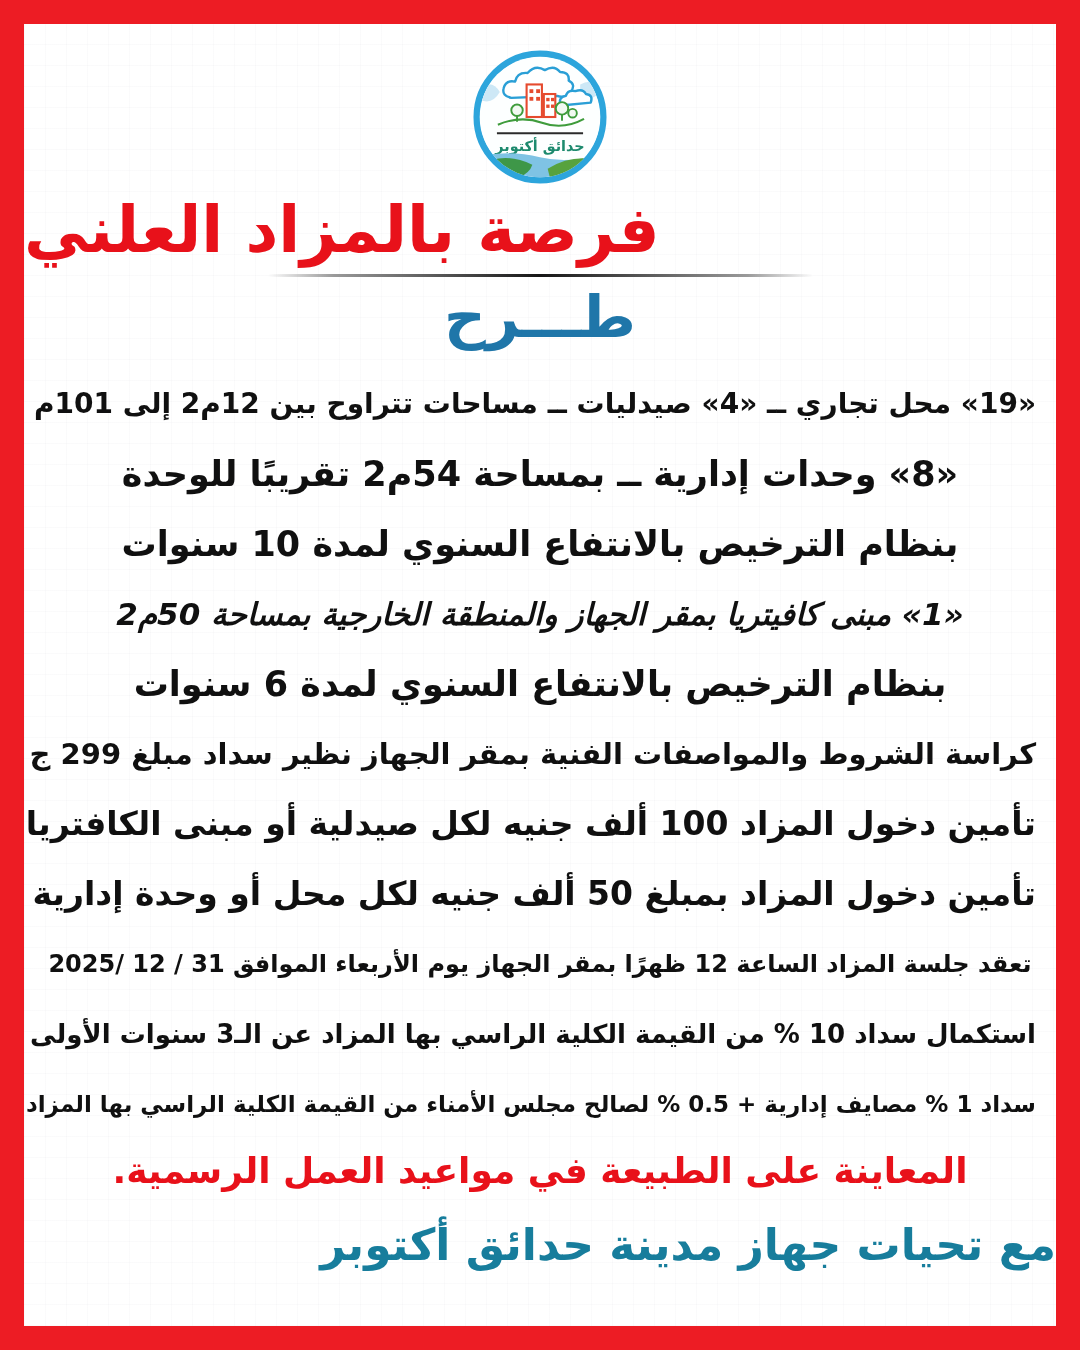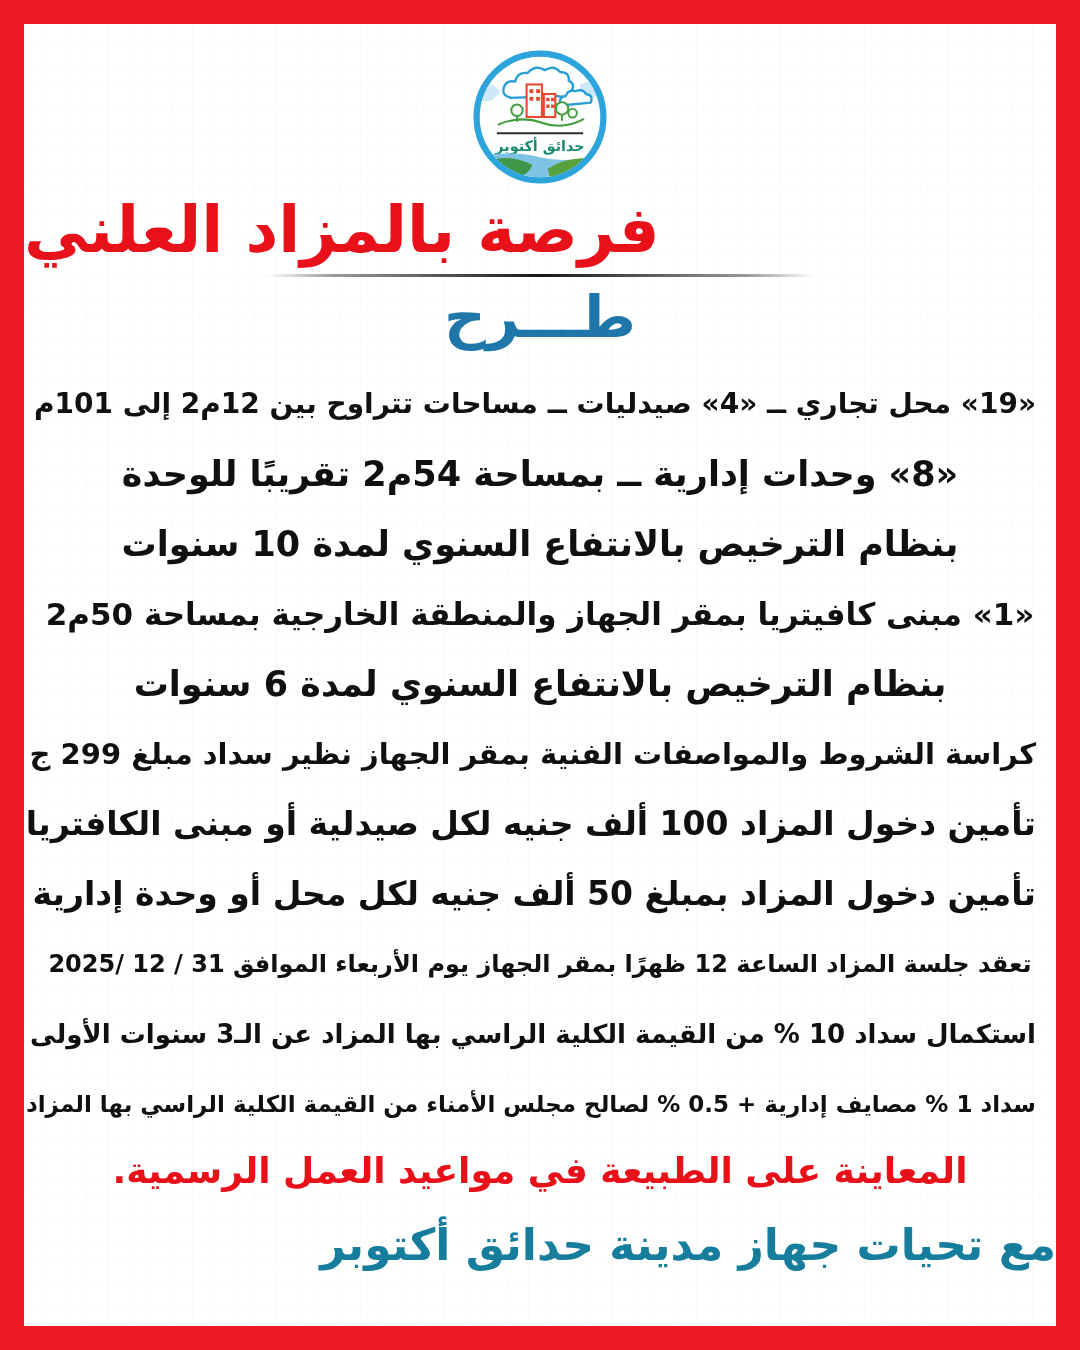--- a/index.html
+++ b/index.html
@@ -138,21 +138,21 @@
   <div class="title fit">فرصة بالمزاد العلني</div>
 
   <div class="rule"></div>
 
   <div class="subtitle fit">طـــرح</div>
 
   <div class="body-lines">
     <div class="line fit" style="font-size: 28px;">«19» محل تجاري ــ «4» صيدليات ــ مساحات تتراوح بين 12م2 إلى 101م</div>
     <div class="line fit">«8» وحدات إدارية ــ بمساحة 54م2 تقريبًا للوحدة</div>
     <div class="line fit">بنظام الترخيص بالانتفاع السنوي لمدة 10 سنوات</div>
-    <div class="line fit" style="font-size: 31px;">«1» مبنى كافيتريا بمقر الجهاز والمنطقة الخارجية  بمساحة 50م2</div>
+    <div class="line fit" style="font-size: 31px; font-style: italic;">«1» مبنى كافيتريا بمقر الجهاز والمنطقة الخارجية  بمساحة 50م2</div>
     <div class="line fit">بنظام الترخيص بالانتفاع السنوي لمدة 6 سنوات</div>
     <div class="line fit" style="font-size: 29px;">كراسة الشروط والمواصفات الفنية بمقر الجهاز نظير سداد مبلغ 299 ج</div>
     <div class="line fit" style="font-size: 33px;">تأمين دخول المزاد 100 ألف جنيه لكل صيدلية أو مبنى الكافتريا</div>
     <div class="line fit" style="font-size: 33px;">تأمين دخول المزاد بمبلغ 50 ألف جنيه لكل محل أو وحدة إدارية</div>
     <div class="line fit" style="font-size: 24px;">تعقد جلسة المزاد الساعة 12 ظهرًا بمقر الجهاز يوم الأربعاء الموافق 31 / 12 /2025</div>
     <div class="line fit" style="font-size: 26px;">استكمال سداد 10 % من القيمة الكلية الراسي بها المزاد عن الـ3 سنوات الأولى</div>
     <div class="line fit" style="font-size: 23px;">سداد 1 % مصايف إدارية + 0.5 % لصالح مجلس الأمناء من القيمة الكلية الراسي بها المزاد</div>
   </div>
 
   <div class="notice fit">المعاينة على الطبيعة في مواعيد العمل الرسمية.</div>

